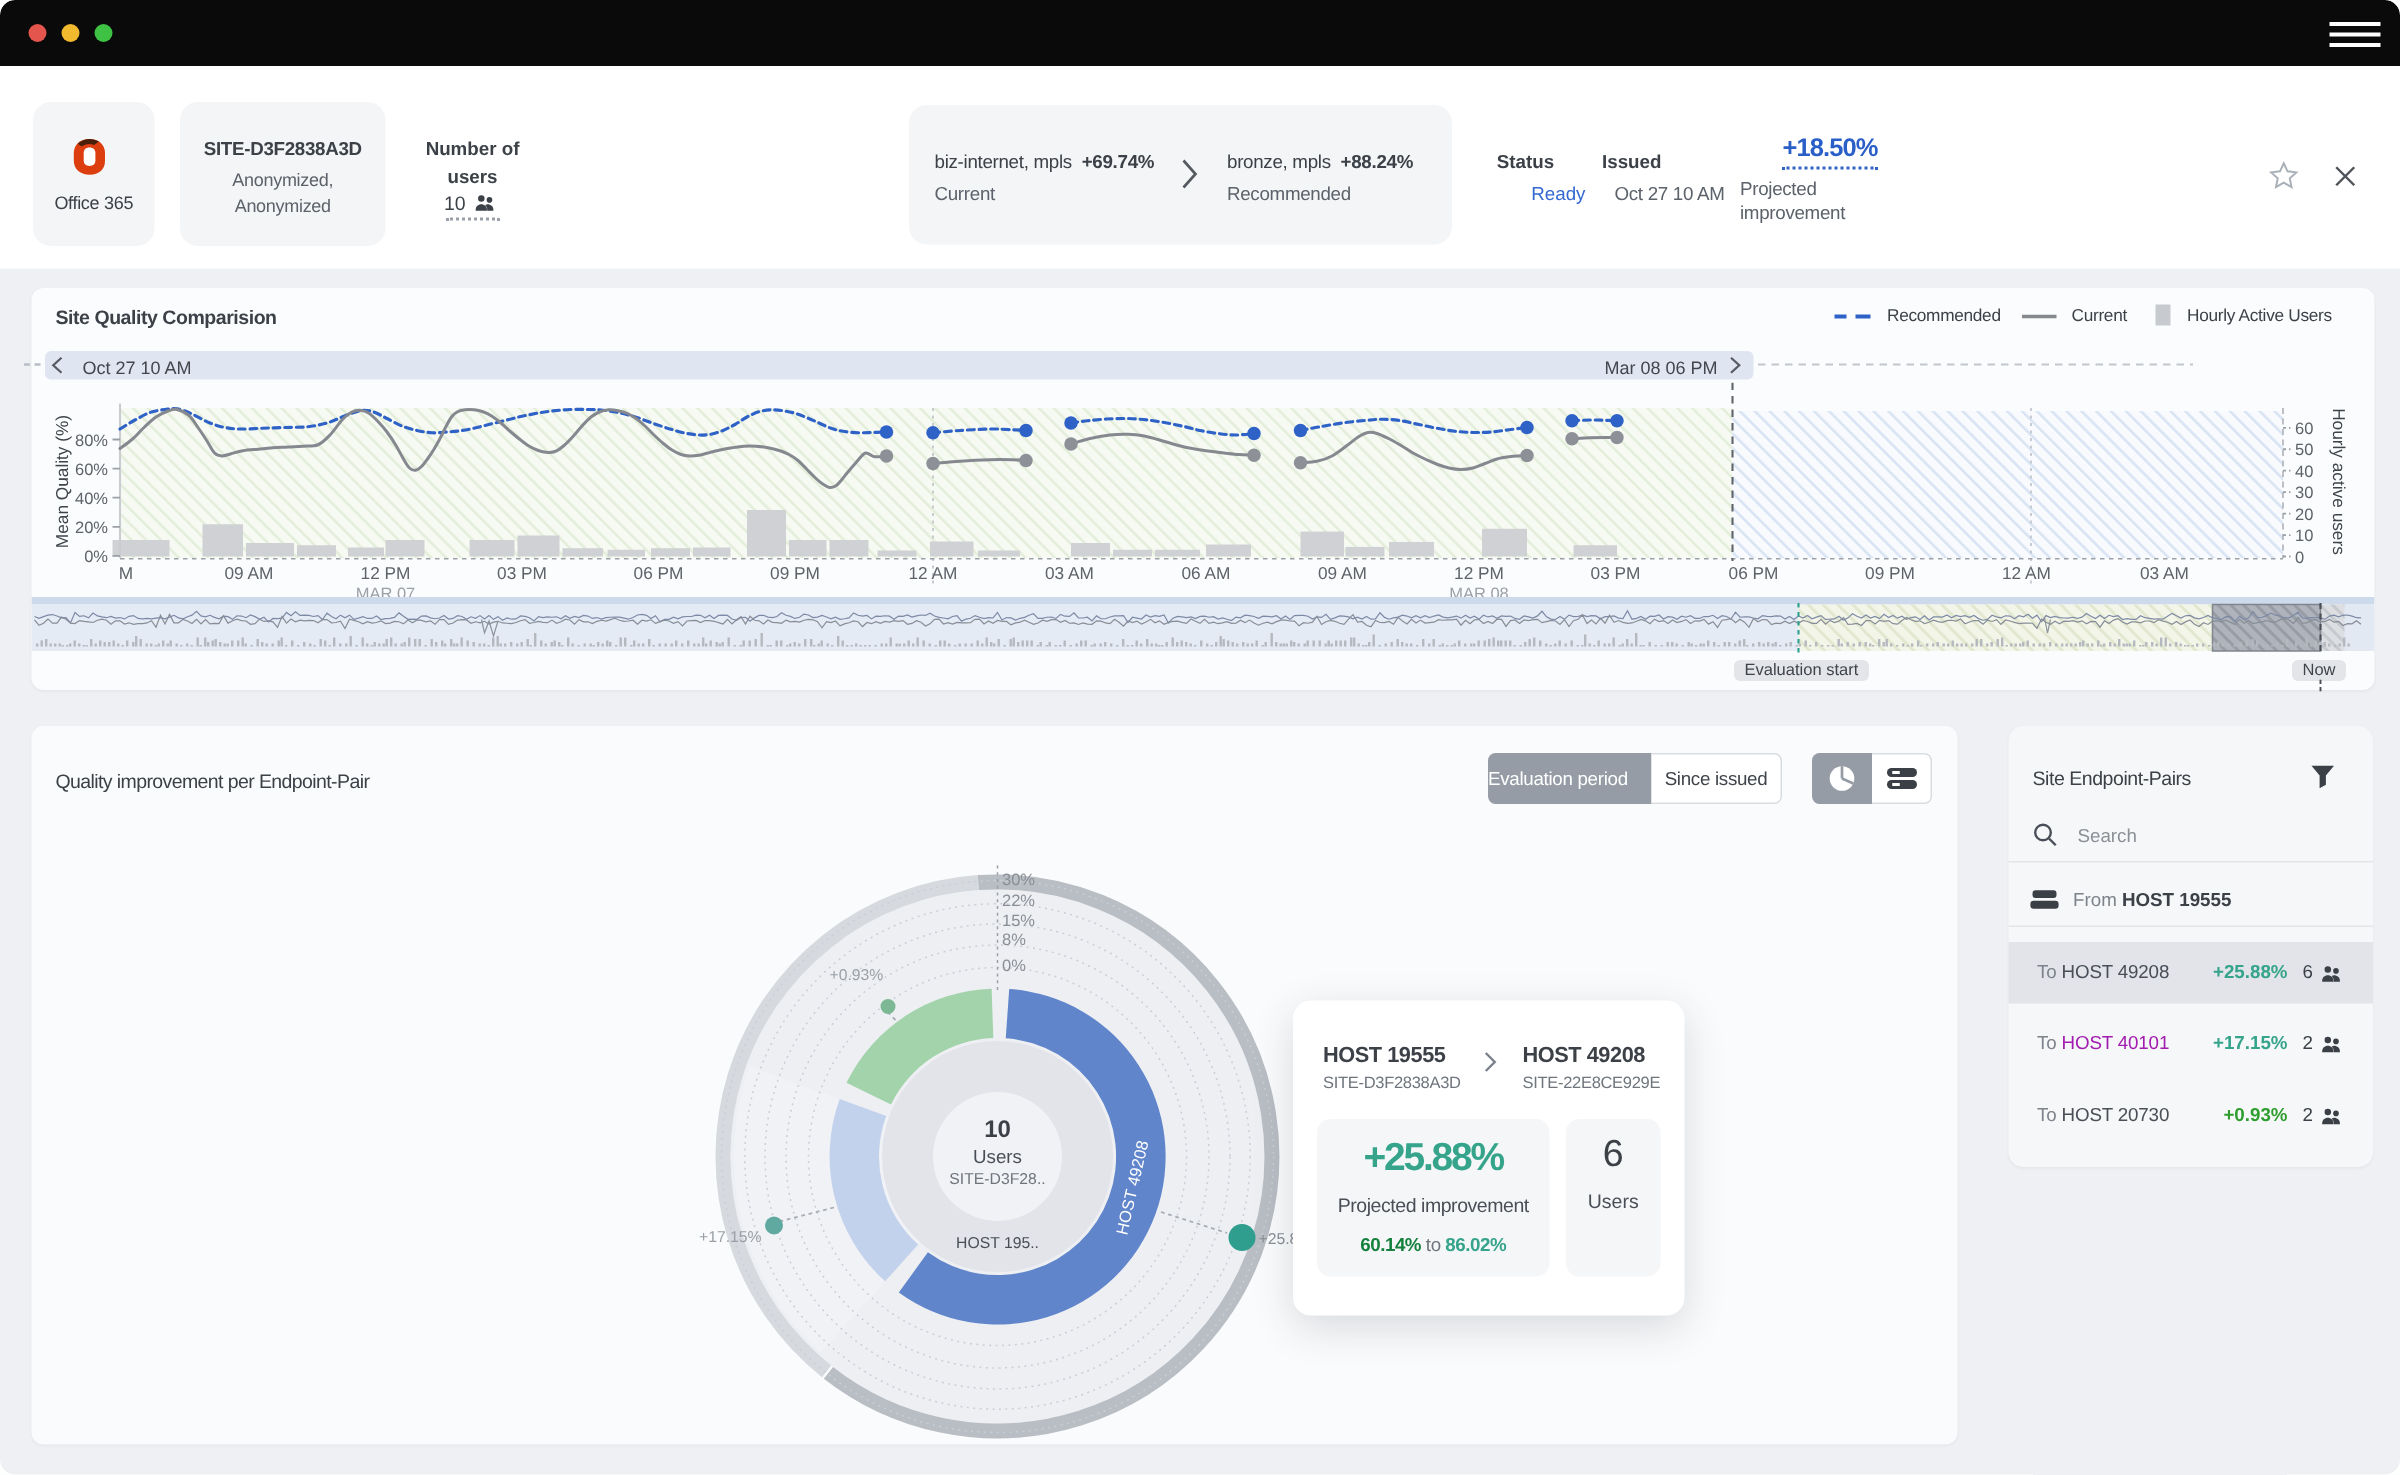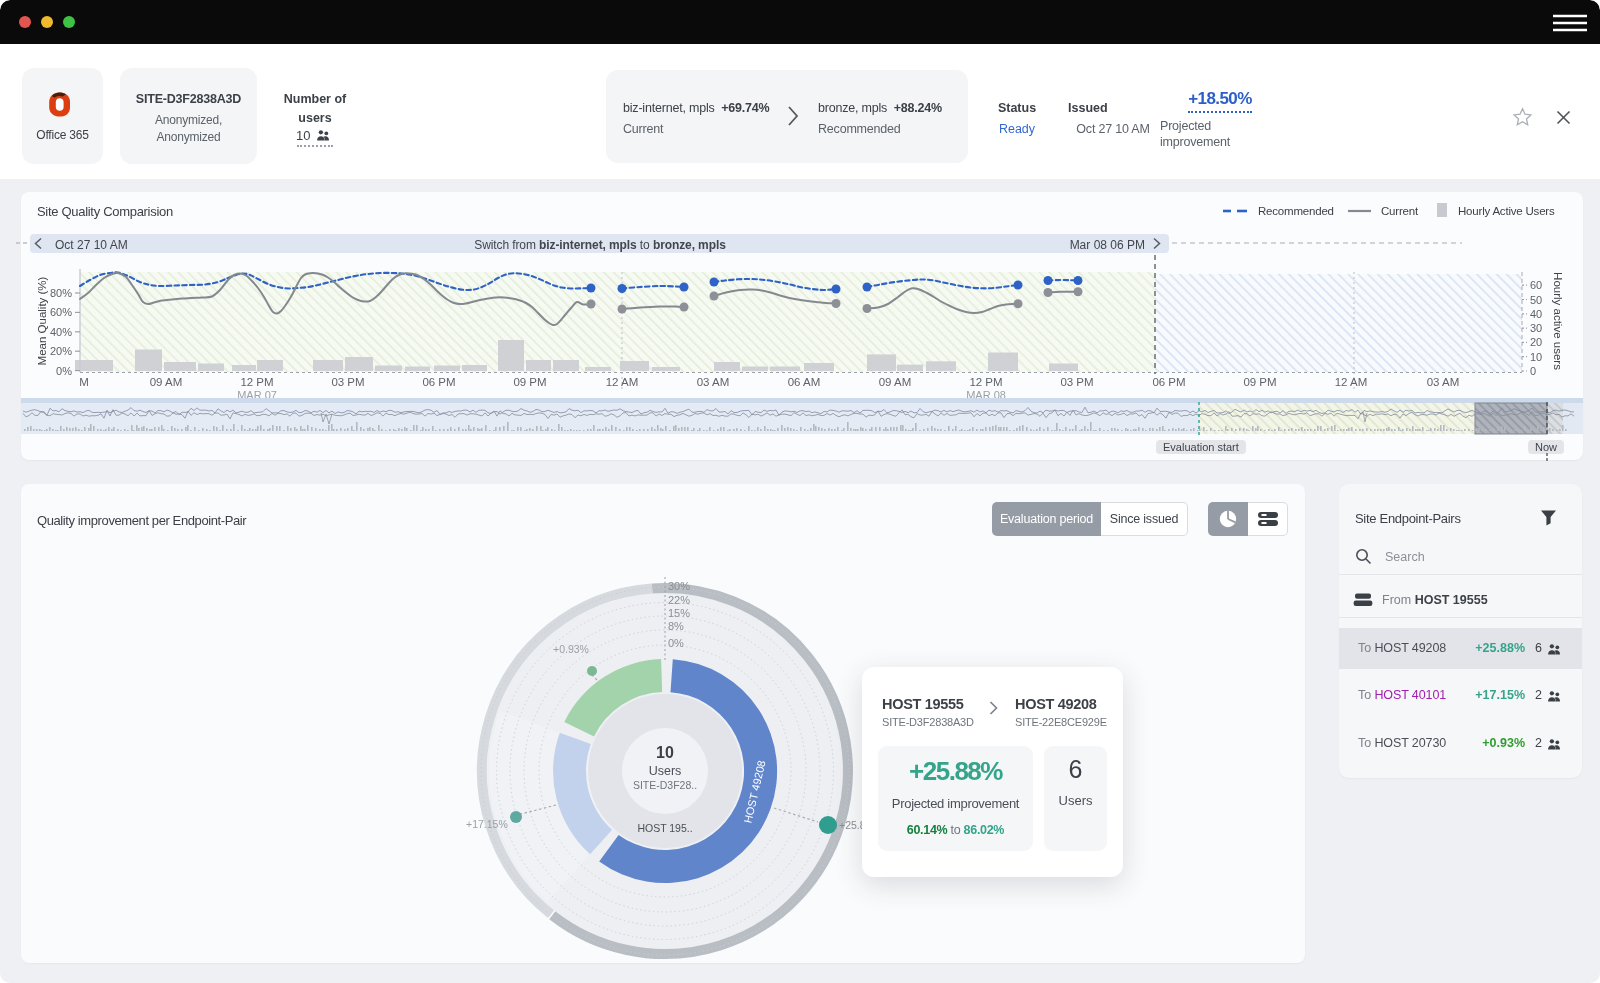--- a/index.html
+++ b/index.html
@@ -53,58 +53,57 @@
 <div class="abs gcard" style="left:606px;top:70px;width:362px;height:93px"></div>
 <div class="abs c1" style="left:623px;top:101px;font-size:12.5px;letter-spacing:-0.2px">biz-internet, mpls&nbsp;&nbsp;<b>+69.74%</b></div>
 <div class="abs c2" style="left:623px;top:122px;font-size:12.5px;letter-spacing:-0.2px">Current</div>
 <svg class="abs" style="left:786px;top:104px" width="14" height="24" viewBox="0 0 14 24">
       <path d="M3 3 L11 12 L3 21" fill="none" stroke="#555a61" stroke-width="1.8"></path>
     </svg>
 <div class="abs c1" style="left:818px;top:101px;font-size:12.5px;letter-spacing:-0.2px">bronze, mpls&nbsp;&nbsp;<b>+88.24%</b></div>
 <div class="abs c2" style="left:818px;top:122px;font-size:12.5px;letter-spacing:-0.2px">Recommended</div>
 
 <div class="abs c1" style="left:977px;top:101px;width:80px;text-align:center;font-size:12.5px;font-weight:bold">Status</div>
-<div class="abs" style="left:977px;top:122px;width:80px;text-align:center;font-size:12.5px;color:#3468d0">Ready</div>
+<div class="abs" style="left:977px;top:122px;width:80px;text-align:right;font-size:12.5px;color:#3468d0">Ready</div>
 <div class="abs c1" style="left:1068px;top:101px;width:90px;text-align:left;font-size:12.5px;font-weight:bold">Issued</div>
 <div class="abs c2" style="left:1068px;top:122px;width:90px;text-align:center;font-size:12.5px;letter-spacing:-0.2px">Oct 27 10 AM</div>
 <div class="abs" style="left:1160px;top:89px;width:120px;text-align:center;font-size:17px;font-weight:bold;color:#2a5fc8;letter-spacing:-0.6px"><span style="border-bottom:2px dotted #2e62c6;padding-bottom:3px">+18.50%</span></div>
 <div class="abs c2" style="left:1160px;top:118px;width:120px;text-align:left;font-size:12.5px;line-height:16px;letter-spacing:-0.2px">Projected<br>improvement</div>
 
 <svg class="abs" style="left:1512px;top:107px" width="21" height="20" viewBox="0 0 21 20">
       <path d="M10.5 1.8 L13 7.2 L18.9 7.9 L14.5 11.9 L15.7 17.7 L10.5 14.8 L5.3 17.7 L6.5 11.9 L2.1 7.9 L8 7.2 Z" fill="none" stroke="#a9afb7" stroke-width="1.3"></path>
     </svg>
 <svg class="abs" style="left:1556px;top:110px" width="15" height="15" viewBox="0 0 15 15">
       <g stroke="#4d5359" stroke-width="1.6">
         <line x1="1.5" y1="1.5" x2="13.5" y2="13.5"></line>
         <line x1="13.5" y1="1.5" x2="1.5" y2="13.5"></line>
       </g>
     </svg>
 
 <div class="abs" style="left:21px;top:192px;width:1562px;height:268px;background:#fbfcfd;border-radius:8px;box-shadow:0 1px 2px rgba(0,0,0,0.04)"></div>
-<div class="abs c1" style="left:37px;top:204px;font-size:13px;font-weight:normal;letter-spacing:-0.3px">Site Quality Comparision</div>
+<div class="abs c1" style="left:37px;top:204px;font-size:13px;font-weight:bold;letter-spacing:-0.3px">Site Quality Comparision</div>
 <svg class="abs" style="left:1222px;top:205px" width="28" height="12">
       <g stroke="#2e62c6" stroke-width="2.6">
         <line x1="1" y1="6" x2="9" y2="6"></line>
         <line x1="15" y1="6" x2="25" y2="6"></line>
       </g>
     </svg>
 <div class="abs c1" style="left:1258px;top:205px;font-size:11.5px;letter-spacing:-0.2px">Recommended</div>
 <svg class="abs" style="left:1347px;top:205px" width="26" height="12">
       <line x1="1" y1="6" x2="24" y2="6" stroke="#85898f" stroke-width="2.2"></line>
     </svg>
 <div class="abs c1" style="left:1381px;top:205px;font-size:11.5px;letter-spacing:-0.2px">Current</div>
 <div class="abs" style="left:1437px;top:203px;width:10px;height:14px;background:#c7cacf"></div>
 <div class="abs c1" style="left:1458px;top:205px;font-size:11.5px;letter-spacing:-0.2px">Hourly Active Users</div>
 
 <div class="abs" style="left:30px;top:234px;width:1139px;height:19px;background:#dfe5f1;border-radius:4px"></div>
 <svg class="abs" style="left:33px;top:237px" width="10" height="13" viewBox="0 0 10 13">
       <path d="M8 1.5 L2.5 6.5 L8 11.5" fill="none" stroke="#575c63" stroke-width="1.5"></path>
     </svg>
 <div class="abs" style="left:55px;top:238px;font-size:12px;color:#42464d">Oct 27 10 AM</div>
-<div class="abs" style="left:300px;top:238px;width:600px;text-align:center;font-size:12px;color:#42464d;letter-spacing:-0.1px">Switch from <b>biz-internet, mpls</b> to <b>bronze, mpls</b></div>
 <div class="abs" style="left:1040px;top:238px;width:105px;text-align:right;font-size:12px;color:#42464d">Mar 08 06 PM</div>
 <svg class="abs" style="left:1152px;top:237px" width="10" height="13" viewBox="0 0 10 13">
       <path d="M2 1.5 L7.5 6.5 L2 11.5" fill="none" stroke="#575c63" stroke-width="1.5"></path>
     </svg>
 <svg class="abs" style="left:16px;top:242px" width="14" height="3">
       <line x1="0" y1="1" x2="14" y2="1" stroke="#b9bec6" stroke-width="1.6" stroke-dasharray="4 3"></line>
     </svg>
 <svg class="abs" style="left:1172px;top:242px" width="290" height="3">
       <line x1="0" y1="1" x2="290" y2="1" stroke="#c3c7cd" stroke-width="1.4" stroke-dasharray="5 4"></line>
     </svg>
@@ -741,21 +740,21 @@
       <line x1="1526" y1="4" x2="1526" y2="37" stroke="#4a4f56" stroke-width="1.4" stroke-dasharray="4 3"></line>
     </svg>
 <div class="abs" style="left:1156px;top:440px;background:#e3e5e9;border-radius:4px;padding:1px 7px;font-size:11px;color:#3f444b">Evaluation start</div>
 <div class="abs" style="left:1528px;top:440px;background:#e3e5e9;border-radius:4px;padding:1px 7px;font-size:11px;color:#3f444b">Now</div>
 <svg class="abs" style="left:1540px;top:453px" width="16" height="8">
       <line x1="7" y1="0" x2="7" y2="8" stroke="#4a4f56" stroke-width="1.3" stroke-dasharray="3 2"></line>
     </svg>
 
 <div class="abs" style="left:21px;top:484px;width:1284px;height:479px;background:#fafbfc;border-radius:8px;box-shadow:0 1px 2px rgba(0,0,0,0.04)"></div>
 <div class="abs c1" style="left:37px;top:513px;font-size:13px;font-weight:normal;letter-spacing:-0.4px">Quality improvement per Endpoint-Pair</div>
-<div class="abs" style="left:992px;top:502px;width:109px;height:34px;background:#969ca6;border-radius:5px 0 0 5px;color:#fff;font-size:12.5px;line-height:34px;text-align:center;letter-spacing:-0.2px">Evaluation period</div>
+<div class="abs" style="left:992px;top:502px;width:109px;height:34px;background:#969ca6;border-radius:5px 0 0 5px;color:#fff;font-size:12.5px;line-height:34px;text-align:left;letter-spacing:-0.2px">Evaluation period</div>
 <div class="abs" style="left:1101px;top:502px;width:87px;height:34px;background:#fff;border:1px solid #d9dce0;border-left:none;border-radius:0 5px 5px 0;color:#3f444b;font-size:12.5px;line-height:32px;text-align:center;letter-spacing:-0.2px">Since issued</div>
 <div class="abs" style="left:1208px;top:502px;width:40px;height:34px;background:#969ca6;border-radius:5px 0 0 5px"></div>
 <svg class="abs" style="left:1218px;top:509px" width="20" height="20" viewBox="0 0 20 20">
       <circle cx="10" cy="10" r="8.2" fill="#fff"></circle>
       <g stroke="#969ca6" stroke-width="1.8">
         <line x1="10" y1="10" x2="10" y2="1.8"></line>
         <line x1="10" y1="10" x2="17.5" y2="13.4"></line>
       </g>
     </svg>
 <div class="abs" style="left:1248px;top:502px;width:40px;height:34px;background:#fff;border:1px solid #d9dce0;border-left:none;border-radius:0 5px 5px 0"></div>

